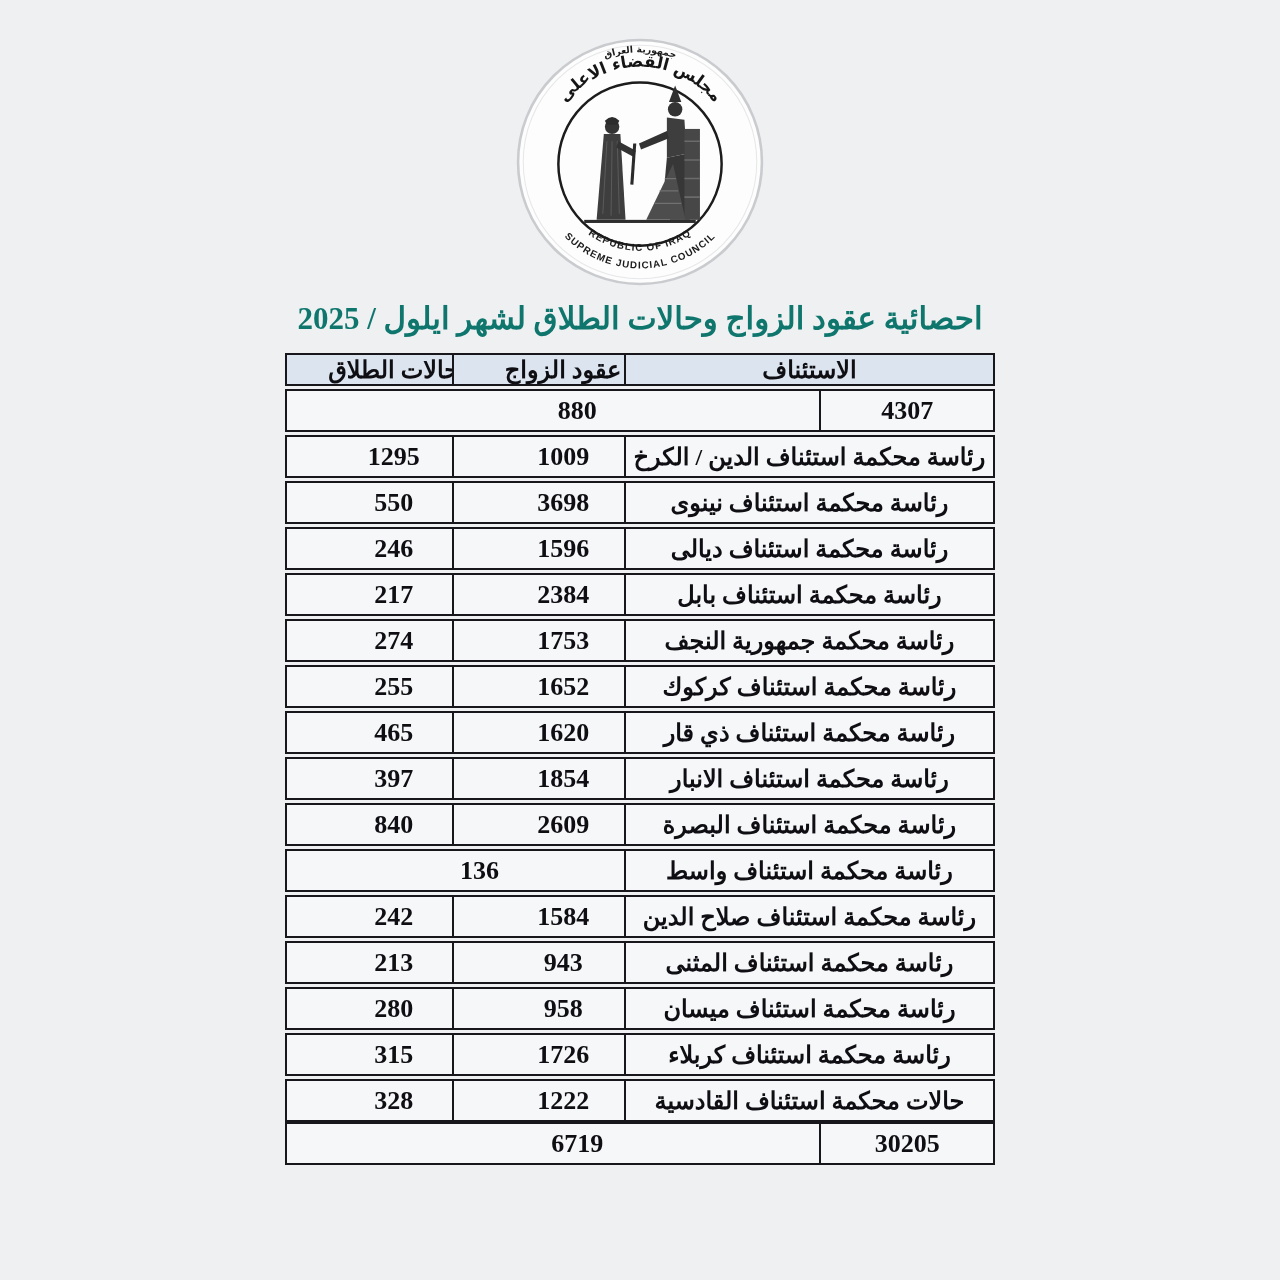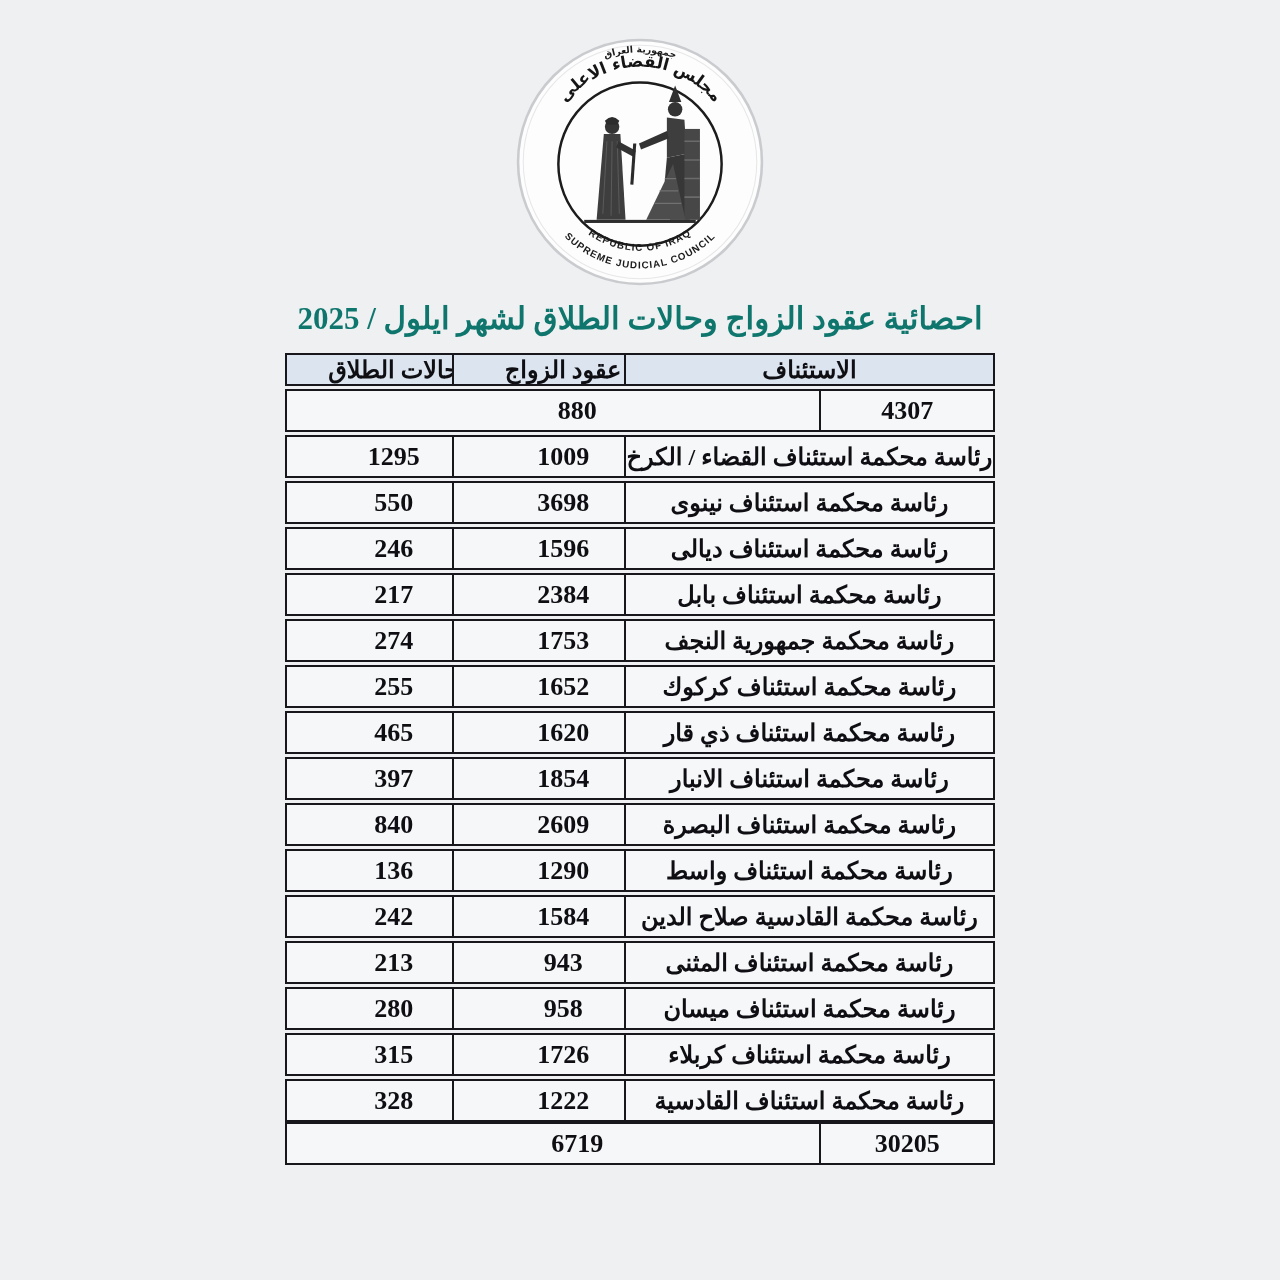--- a/index.html
+++ b/index.html
@@ -141,21 +141,21 @@
       <div class="cell num-d">حالات الطلاق</div>
     </div>
 
     <div id="rows-container">
       <div class="t-row">
         <div class="cell num-m">4307</div>
         <div class="cell num-d">880</div>
       </div>
 
       <div class="t-row">
-        <div class="cell court">رئاسة محكمة استئناف القضاء / الكرخ</div>
+        <div class="cell court">رئاسة محكمة استئناف الدين / الكرخ</div>
         <div class="cell num-m">1009</div>
         <div class="cell num-d">1295</div>
       </div>
 
       <div class="t-row">
         <div class="cell court">رئاسة محكمة استئناف نينوى</div>
         <div class="cell num-m">3698</div>
         <div class="cell num-d">550</div>
       </div>
 
@@ -196,26 +196,25 @@
       </div>
 
       <div class="t-row">
         <div class="cell court">رئاسة محكمة استئناف البصرة</div>
         <div class="cell num-m">2609</div>
         <div class="cell num-d">840</div>
       </div>
 
       <div class="t-row">
         <div class="cell court">رئاسة محكمة استئناف واسط</div>
-        <div class="cell num-m">1290</div>
         <div class="cell num-d">136</div>
       </div>
 
       <div class="t-row">
-        <div class="cell court">رئاسة محكمة القادسية صلاح الدين</div>
+        <div class="cell court">رئاسة محكمة استئناف صلاح الدين</div>
         <div class="cell num-m">1584</div>
         <div class="cell num-d">242</div>
       </div>
 
       <div class="t-row">
         <div class="cell court">رئاسة محكمة استئناف المثنى</div>
         <div class="cell num-m">943</div>
         <div class="cell num-d">213</div>
       </div>
 
@@ -225,21 +224,21 @@
         <div class="cell num-d">280</div>
       </div>
 
       <div class="t-row">
         <div class="cell court">رئاسة محكمة استئناف كربلاء</div>
         <div class="cell num-m">1726</div>
         <div class="cell num-d">315</div>
       </div>
 
       <div class="t-row">
-        <div class="cell court">رئاسة محكمة استئناف القادسية</div>
+        <div class="cell court">حالات محكمة استئناف القادسية</div>
         <div class="cell num-m">1222</div>
         <div class="cell num-d">328</div>
       </div>
     </div>
 
     <div class="t-row">
       <div class="cell num-m">30205</div>
       <div class="cell num-d">6719</div>
     </div>
 

